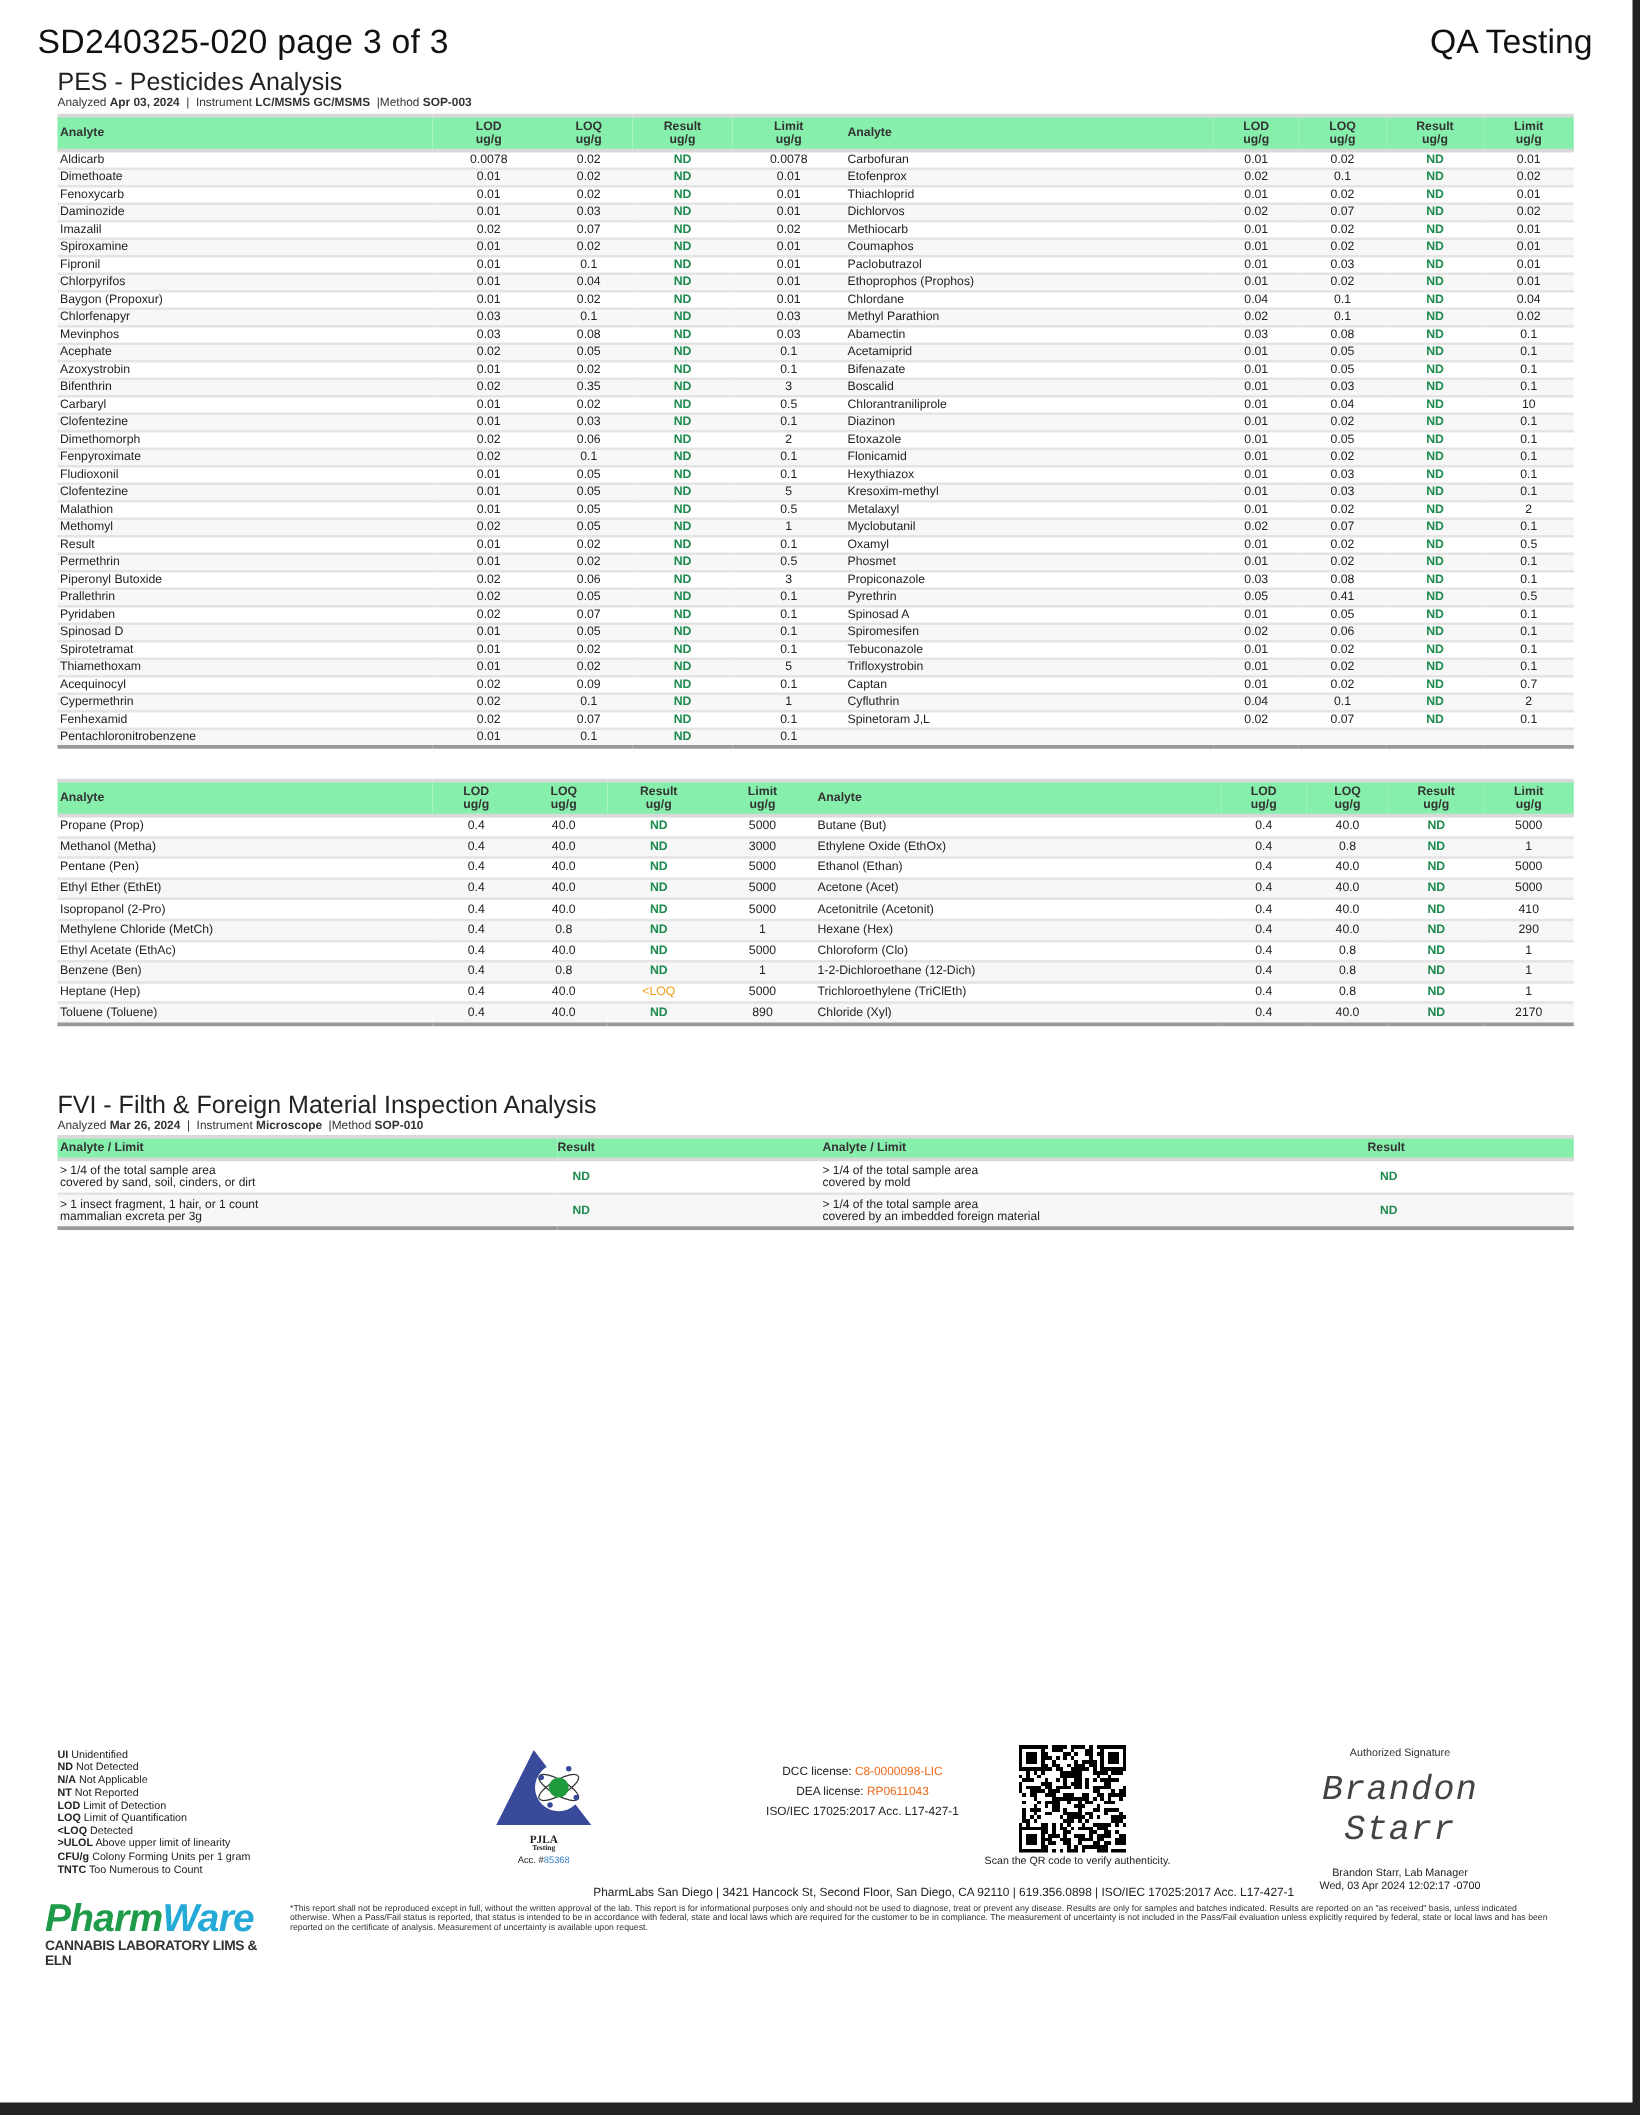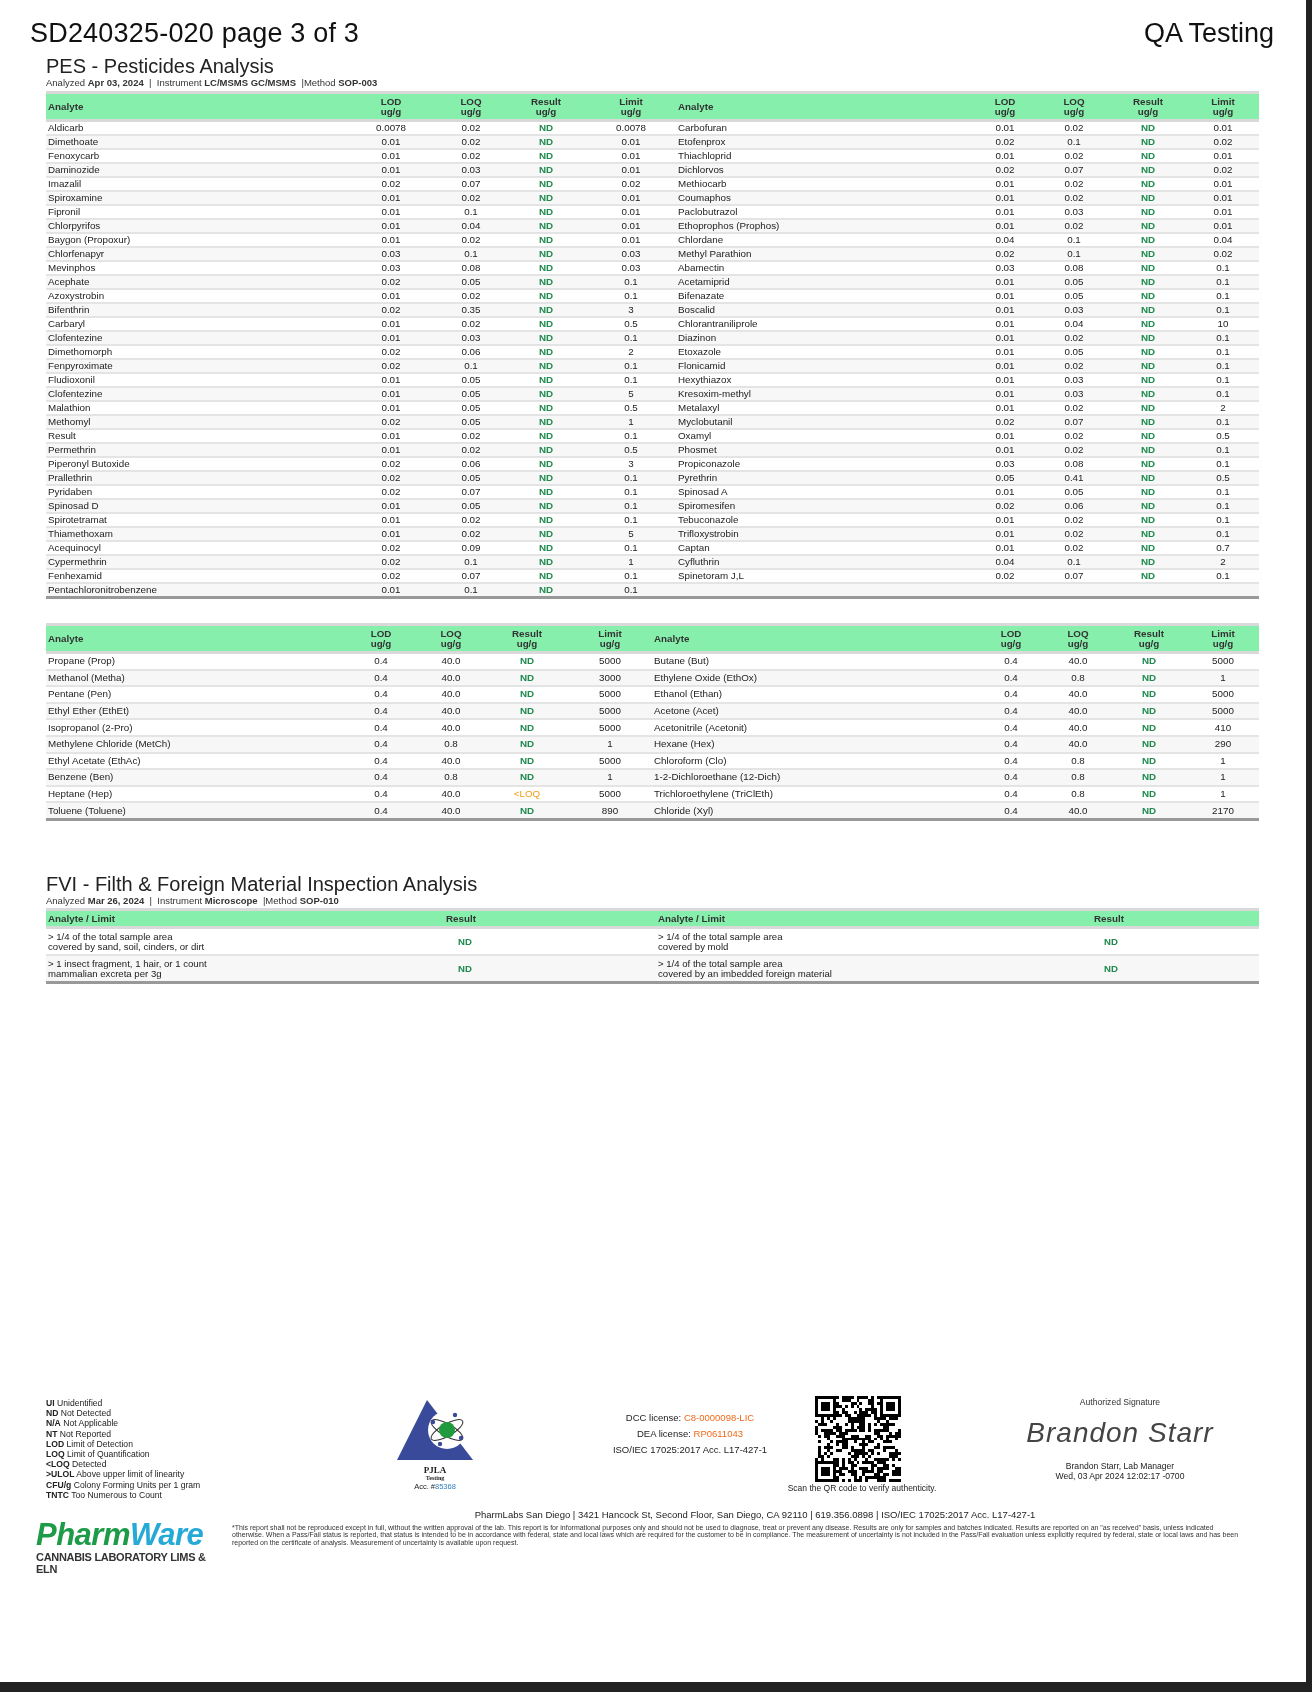--- a/index.html
+++ b/index.html
@@ -47,21 +47,21 @@
   .pjla .t1 { font-family: "Liberation Serif", serif; font-weight: bold; font-size: 9px; line-height: 9px; }
   .pjla .t2 { font-family: "Liberation Serif", serif; font-weight: bold; font-size: 6px; line-height: 7px; }
   .pjla .t3 { font-size: 7.5px; line-height: 9px; }
   .pjla .t3 span { color: #2d7fc1; }
   .licenses { position: absolute; left: 560px; top: 1410px; width: 260px; text-align: center; font-size: 9.5px; line-height: 16px; color: #222; }
   .licenses .orange { color: #f06a1a; }
   .qr { position: absolute; left: 815px; top: 1396px; width: 86px; height: 86px; }
   .qr-caption { position: absolute; left: 762px; top: 1483px; width: 200px; text-align: center; font-size: 8.5px; }
   .sig { position: absolute; left: 1010px; top: 1397px; width: 220px; text-align: center; }
   .sig .label { font-size: 8.6px; color: #333; }
-  .sig .signature { font-family: Liberation Sans, sans-serif; font-style: italic; font-size: 28px; color: #444; margin-top: 10px; line-height: 32px; letter-spacing: 1px; }
+  .sig .signature { font-family: Liberation Mono, monospace; font-style: italic; font-size: 28px; color: #444; margin-top: 10px; line-height: 32px; letter-spacing: 1px; }
   .sig .who { font-size: 8.6px; line-height: 10px; margin-top: 12px; color: #222; }
   .address { position: absolute; left: 230px; top: 1509px; width: 1050px; text-align: center; font-size: 9.5px; color: #222; }
   .disclaimer { position: absolute; left: 232px; top: 1524px; width: 1012px; font-size: 7px; line-height: 7.4px; color: #333; }
   .logo { position: absolute; left: 36px; top: 1520px; width: 170px; }
   .logo .brand { font-size: 31px; font-weight: bold; font-style: italic; color: #1e9b48; line-height: 30px; letter-spacing: -0.5px; }
   .logo .brand span { color: #25a9d6; }
   .logo .tag { font-size: 11px; font-weight: bold; color: #333; letter-spacing: -0.3px; line-height: 12px; margin-top: 1px; }
 </style>
 </head>
 <body>

